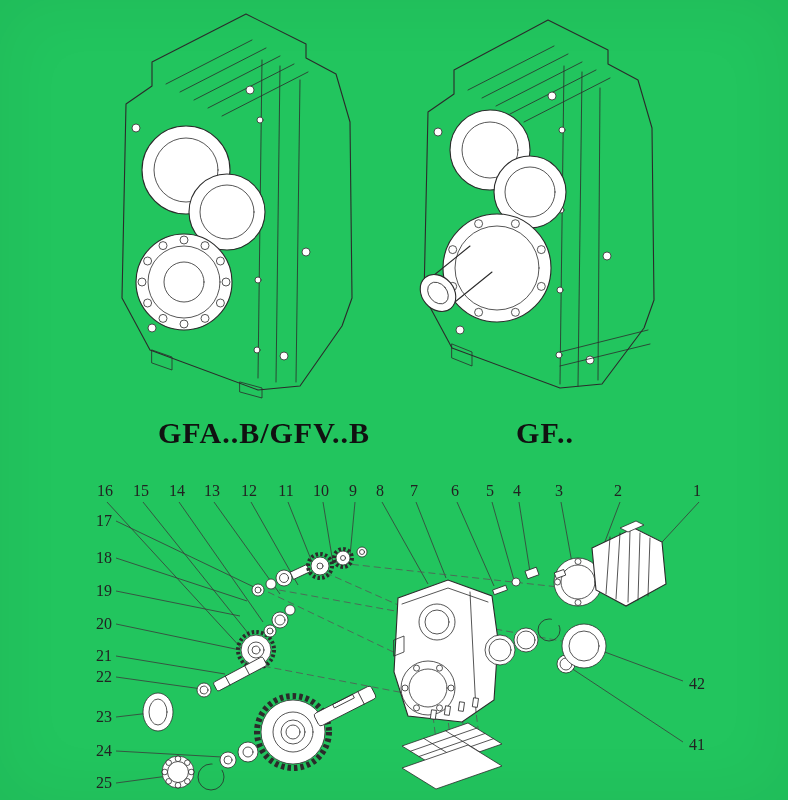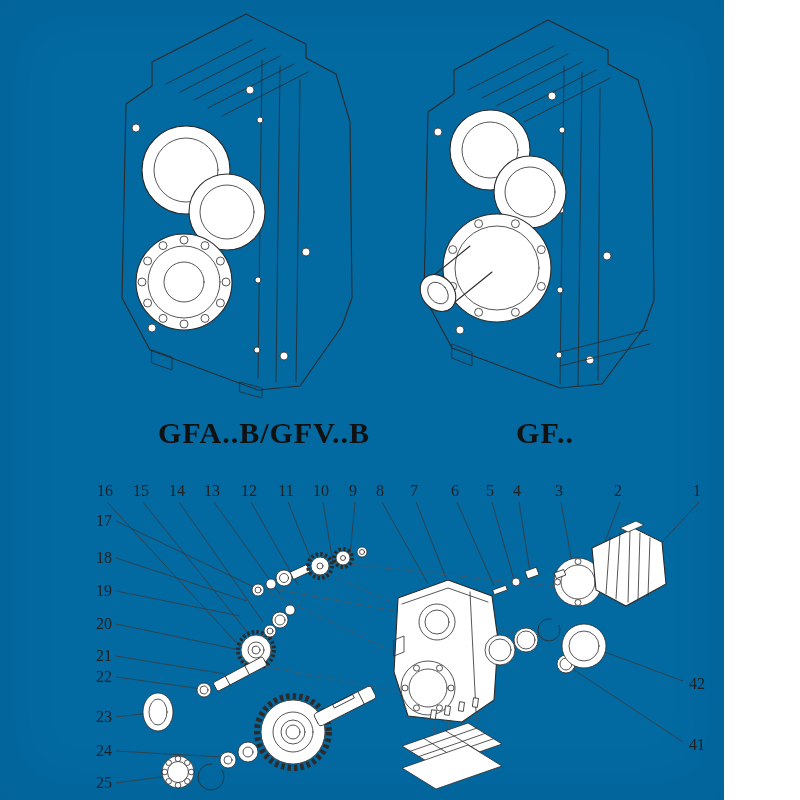--- a/index.html
+++ b/index.html
@@ -1,16 +1,16 @@
 <!DOCTYPE html>
 <html><head>
 <meta charset="utf-8">
 <style>
   html,body{margin:0;padding:0;background:#ffffff;}
-  .page{position:relative;width:724px;height:800px;background:#0369a1;overflow:hidden;
+  .page{position:relative;width:788px;height:800px;background:#22c55e;overflow:hidden;
         box-shadow:inset 0 0 70px rgba(0,0,0,0.06);}
   svg{display:block;}
   .ln{fill:none;stroke:#2b2b2b;stroke-width:1.1;stroke-linejoin:round;stroke-linecap:round;}
   .ln2{fill:none;stroke:#2b2b2b;stroke-width:0.8;stroke-linejoin:round;stroke-linecap:round;}
   .fillw{fill:#ffffff;stroke:#2b2b2b;stroke-width:1.1;}
   .fillw2{fill:#ffffff;stroke:#2b2b2b;stroke-width:0.8;}
   .lead{fill:none;stroke:#3a3a3a;stroke-width:0.8;}
   .dash{fill:none;stroke:#555555;stroke-width:0.8;stroke-dasharray:7 4;}
   .teeth{fill:none;stroke:#2b2b2b;stroke-width:4;stroke-dasharray:2.5 2.2;}
   .teethbig{fill:none;stroke:#2b2b2b;stroke-width:6;stroke-dasharray:3.5 3;}

